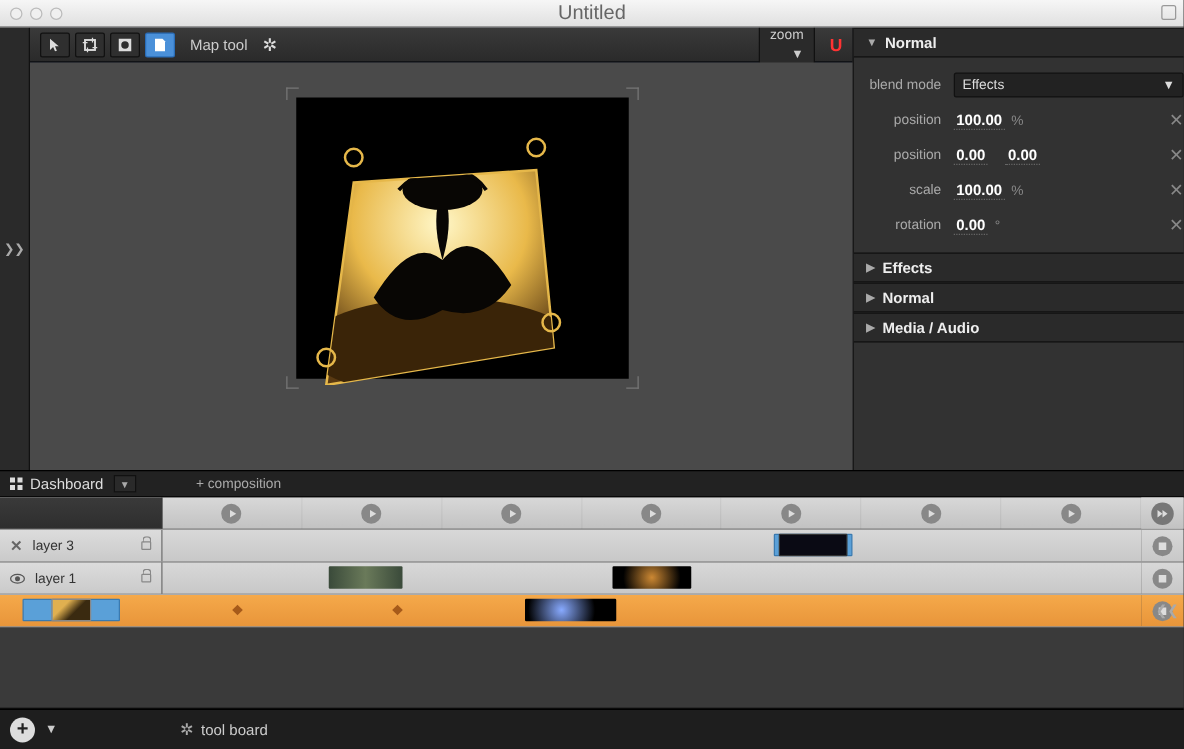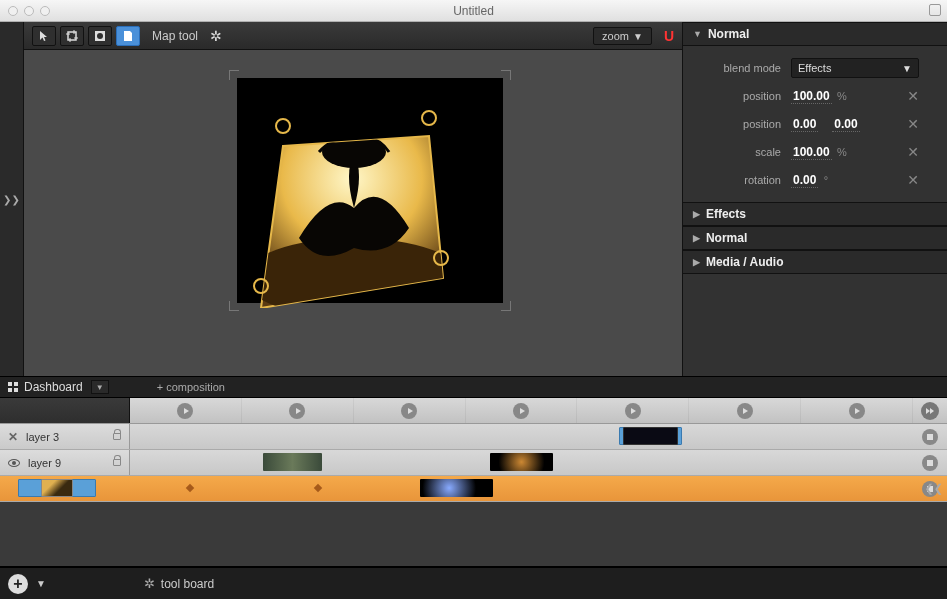--- a/index.html
+++ b/index.html
@@ -2,35 +2,35 @@
 <html><head>
 <meta charset="utf-8">
 <style>
   * { box-sizing: border-box; margin: 0; padding: 0; font-family: "Helvetica Neue", Arial, sans-serif; }
   body { width: 947px; height: 599px; background: #1a1a1a; color: #ccc; font-size: 12px; overflow: hidden; }
 
   
   .titlebar { height: 22px; background: linear-gradient(#f6f6f6,#e0e0e0); border-bottom: 1px solid #b0b0b0; display: flex; align-items: center; position: relative; }
   .traffic { display: flex; gap: 6px; padding-left: 8px; }
   .traffic-dot { width: 10px; height: 10px; border-radius: 50%; border: 1px solid #bbb; background: #f0f0f0; }
-  .title-text { position: absolute; left: 50%; transform: translateX(-50%); color: #666; font-size: 12px; }
+  .title-text { position: absolute; left: 50%; transform: translateX(-50%); color: #666; font-size: 16px; }
   .title-right { position: absolute; right: 6px; top: 4px; width: 12px; height: 12px; border: 1px solid #999; border-radius: 2px; }
 
   
   .main { display: flex; height: 354px; background: #2e2e2e; }
   .left-collapse { width: 24px; background: #2a2a2a; display: flex; align-items: center; justify-content: center; color: #aaa; border-right: 1px solid #111; }
 
   .canvas-area { flex: 1; display: flex; flex-direction: column; background: #0f172a; }
   .canvas-toolbar { height: 28px; background: linear-gradient(#3a3a3a,#2a2a2a); display: flex; align-items: center; padding: 0 8px; gap: 4px; border-bottom: 1px solid #111; }
   .tool-btn { width: 24px; height: 20px; background: #2f2f2f; border: 1px solid #111; border-radius: 2px; display: flex; align-items: center; justify-content: center; color: #ddd; font-size: 11px; }
   .tool-btn.active { background: #4a90d9; border-color: #2a6db8; }
   .tool-label { color: #ccc; margin-left: 8px; font-size: 12px; }
   .gear { margin-left: 8px; color: #ddd; font-size: 14px; }
   .toolbar-spacer { flex: 1; }
-  .zoom-btn { background: #2a2a2a; border: 1px solid #111; color: #ccc; padding: 2px 8px; border-radius: 2px; font-size: 11px; display: flex; align-items: flex-end; gap: 4px; }
+  .zoom-btn { background: #2a2a2a; border: 1px solid #111; color: #ccc; padding: 2px 8px; border-radius: 2px; font-size: 11px; display: flex; align-items: flex-end; gap: 4px; flex-direction: column; }
   .magnet { color: #ff3333; font-weight: bold; margin-left: 8px; font-size: 14px; }
 
   .canvas-viewport { flex: 1; position: relative; background: #4a4a4a; overflow: hidden; }
   .canvas-frame { position: absolute; left: 213px; top: 28px; width: 266px; height: 225px; background: #000; }
   .trapezoid { position:absolute; left:22px; top:40px; }
   .trapezoid svg { display:block; }
   .handle { position:absolute; width:16px; height:16px; border:2px solid #e6b84a; border-radius:50%; background:transparent; }
   .h1 { left:38px; top:40px; }
   .h2 { left:184px; top:32px; }
   .h3 { left:196px; top:172px; }
@@ -38,21 +38,21 @@
   .bb-corner { position:absolute; width:10px; height:10px; border-top:1px solid #777; border-left:1px solid #777; }
   .bb-tl { left:-8px; top:-8px; }
   .bb-tr { right:-8px; top:-8px; transform: scaleX(-1); }
   .bb-bl { left:-8px; bottom:-8px; transform: scaleY(-1); }
   .bb-br { right:-8px; bottom:-8px; transform: scale(-1,-1); }
 
   
   .inspector { width: 265px; background: #323232; border-left: 1px solid #111; display: flex; flex-direction: column; }
   .panel-header { height: 24px; background: #2a2a2a; display: flex; align-items: center; padding: 0 10px; gap: 6px; border-bottom: 1px solid #111; border-top: 1px solid #111; color: #eee; font-weight: bold; font-size: 12px; }
   .disclosure { font-size: 9px; color: #aaa; }
-  .layer-body { padding: 8px 28px; }
+  .layer-body { padding: 8px 0; }
   .prop-row { display: flex; align-items: center; height: 28px; gap: 10px; }
   .prop-label { width: 70px; text-align: right; color: #aaa; font-size: 11px; }
   .prop-select { flex: 1; background: #222; border: 1px solid #111; color: #ddd; padding: 3px 6px; border-radius: 2px; font-size: 11px; display: flex; justify-content: space-between; align-items: center; }
   .prop-val { color: #fff; font-weight: bold; border-bottom: 1px dotted #666; padding: 0 2px; font-size: 12px; }
   .prop-unit { color: #888; margin-left: 2px; font-size: 11px; }
   .prop-vals { flex:1; display:flex; gap: 14px; }
   .prop-clear { color: #888; font-size: 14px; cursor: pointer; }
 
   
   .dash-bar { height: 22px; background: #222; border-top: 1px solid #000; border-bottom: 1px solid #000; display: flex; align-items: center; padding: 0 8px; gap: 8px; }
@@ -332,21 +332,21 @@
       <div class="clip dark" style="left:63%; width:7%;"></div>
     </div>
     <div class="tl-track-end">
         <div class="stop-dot"></div>
       </div>
   </div>
 
   <div class="tl-track-row">
     <div class="tl-track-head">
       <span class="eye-icon"></span>
-      <span class="track-name">layer 9</span>
+      <span class="track-name">layer 1</span>
       <span class="lock-icon"></span>
     </div>
     <div class="tl-track-body">
       <div class="clip img1" style="left:17%; width:7.5%;"></div>
       <div class="clip img2" style="left:46%; width:8%;"></div>
     </div>
     <div class="tl-track-end">
         <div class="stop-dot"></div>
       </div>
   </div>

